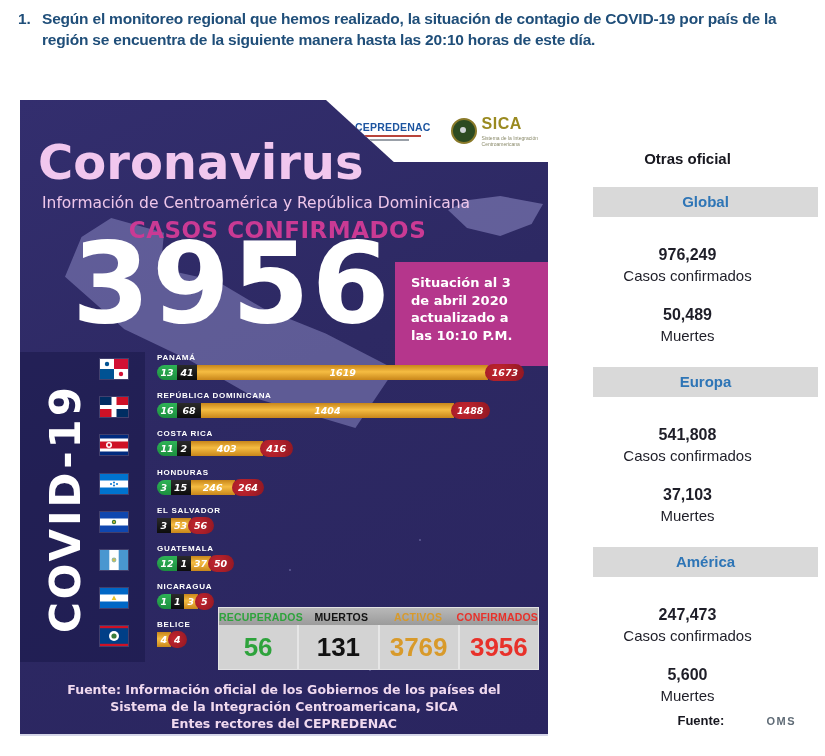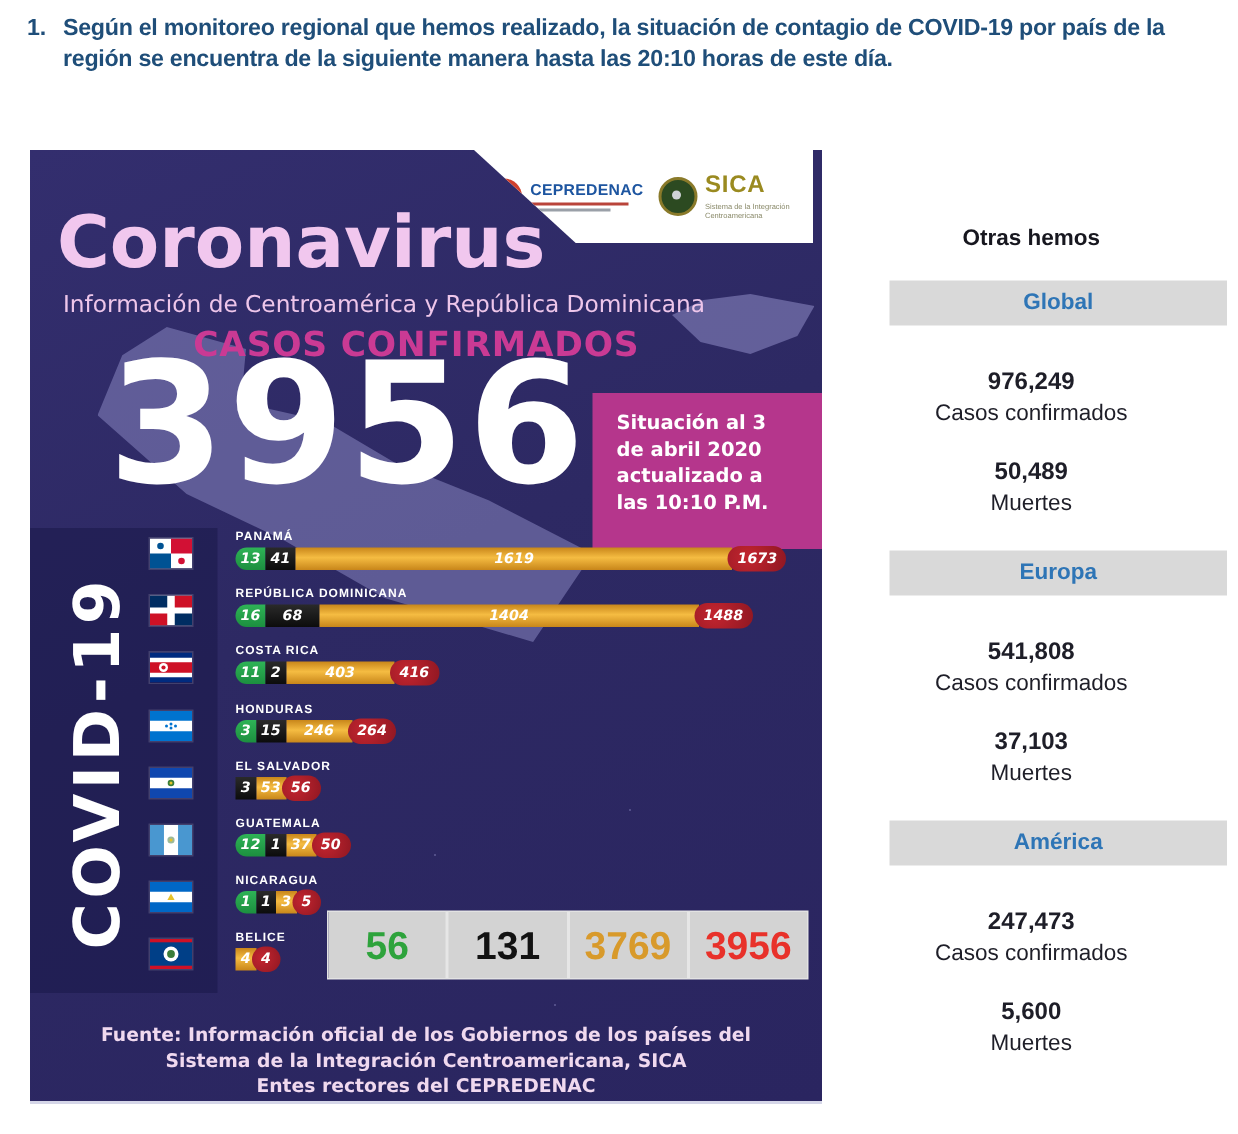--- a/index.html
+++ b/index.html
@@ -25,23 +25,23 @@
           clip-path:polygon(0 35%,22% 10%,55% 0,100% 20%,88% 70%,55% 100%,20% 80%);}
   .map-shape3{position:absolute;left:150px;top:380px;width:370px;height:250px;z-index:0;opacity:.35;
           background:
             radial-gradient(2px 2px at 30px 40px,#9a98d0 50%,transparent 51%),
             radial-gradient(2px 2px at 120px 90px,#9a98d0 50%,transparent 51%),
             radial-gradient(2px 2px at 250px 60px,#9a98d0 50%,transparent 51%),
             radial-gradient(2px 2px at 320px 150px,#9a98d0 50%,transparent 51%),
             radial-gradient(2px 2px at 200px 190px,#9a98d0 50%,transparent 51%),
             radial-gradient(2px 2px at 80px 170px,#9a98d0 50%,transparent 51%);}
 
-  .corner{position:absolute;left:296px;top:0;width:226px;height:62px;background:#fff;z-index:3;
+  .corner{position:absolute;left:306px;top:0;width:226px;height:62px;background:#fff;z-index:3;
           clip-path:polygon(0 0,100% 0,100% 100%,30% 100%);
-          display:flex;align-items:center;justify-content:flex-end;gap:10px;padding-right:10px;box-sizing:border-box;}
+          display:flex;align-items:center;gap:20px;padding-right:10px;box-sizing:border-box;}
   .logo-group{display:flex;align-items:center;gap:5px;}
   .cep-circle{width:24px;height:24px;border-radius:50%;flex:0 0 auto;
           background:conic-gradient(#d0402c 0 50%,#1d55a0 0 100%);position:relative;}
   .cep-circle::before{content:"";position:absolute;left:3px;top:3px;width:18px;height:18px;border-radius:50%;background:#fff;}
   .cep-circle::after{content:"";position:absolute;left:6px;top:6px;width:12px;height:11px;background:#1ca04a;
           clip-path:polygon(50% 0,100% 100%,0 100%);}
   .cep-text{display:flex;flex-direction:column;gap:2px;}
   .cep-name{color:#1d55a0;font-weight:bold;font-size:10.5px;letter-spacing:.2px;font-family:"Liberation Sans",sans-serif;}
   .cep-line{height:2px;background:#b9443a;width:66px;}
   .cep-line2{height:2px;background:#9aa0a8;width:54px;}
@@ -232,21 +232,21 @@
           <span class="seg seg-green" style="width: 20px;">13</span>
           <span class="seg seg-black" style="width: 20px;">41</span>
           <span class="seg seg-orange" style="width: 291.42px;">1619</span>
           <span class="seg seg-red" style="width: 39px;">1673</span>
         </div>
       </div>
       <div class="country-row" style="top: 291.2px;">
         <div class="country-label">REPÚBLICA DOMINICANA</div>
         <div class="bar">
           <span class="seg seg-green" style="width: 20px;">16</span>
-          <span class="seg seg-black" style="width: 36px;">68</span>
+          <span class="seg seg-black" style="width: 24px;">68</span>
           <span class="seg seg-orange" style="width: 252.72px;">1404</span>
           <span class="seg seg-red" style="width: 39px;">1488</span>
         </div>
       </div>
       <div class="country-row" style="top: 329.4px;">
         <div class="country-label">COSTA RICA</div>
         <div class="bar">
           <span class="seg seg-green" style="width: 20px;">11</span>
           <span class="seg seg-black" style="width: 13.5px;">2</span>
           <span class="seg seg-orange" style="width: 72.54px;">403</span>
@@ -291,37 +291,43 @@
       <div class="country-row" style="top: 520.4px;">
         <div class="country-label">BELICE</div>
         <div class="bar">
           <span class="seg seg-orange" style="width: 13.5px;">4</span>
           <span class="seg seg-red" style="width: 19.5px;">4</span>
         </div>
       </div>
     </div>
 
   <div class="summary-table">
+    <div class="summary-head">
+        <div class="cell c-green">RECUPERADOS</div>
+        <div class="cell c-black">MUERTOS</div>
+        <div class="cell c-orange">ACTIVOS</div>
+        <div class="cell c-red">CONFIRMADOS</div>
+      </div>
     <div class="summary-body">
         <div class="cell c-green">56</div>
         <div class="cell c-black">131</div>
         <div class="cell c-orange">3769</div>
         <div class="cell c-red">3956</div>
       </div>
   </div>
 
   <div class="poster-footer">
       <div>Fuente: Información oficial de los Gobiernos de los países del</div>
       <div>Sistema de la Integración Centroamericana, SICA</div>
       <div>Entes rectores del CEPREDENAC</div>
     </div>
 </div>
 
 <div class="sidebar">
-  <div class="sidebar-title">Otras hemos</div>
+  <div class="sidebar-title">Otras oficial</div>
   <div id="sections-host">
       <div class="sec">
         <div class="band">Global</div>
         <div class="stat-value">976,249</div>
         <div class="stat-label">Casos confirmados</div>
         <div class="stat-value second">50,489</div>
         <div class="stat-label">Muertes</div>
       </div>
       <div class="sec">
         <div class="band">Europa</div>
@@ -331,13 +337,17 @@
         <div class="stat-label">Muertes</div>
       </div>
       <div class="sec">
         <div class="band">América</div>
         <div class="stat-value">247,473</div>
         <div class="stat-label">Casos confirmados</div>
         <div class="stat-value second">5,600</div>
         <div class="stat-label">Muertes</div>
       </div>
     </div>
+  <div class="source-row">
+    <span class="source-label">Fuente:</span>
+    <span class="source-value">OMS</span>
+  </div>
 </div>
 
 </body></html>

